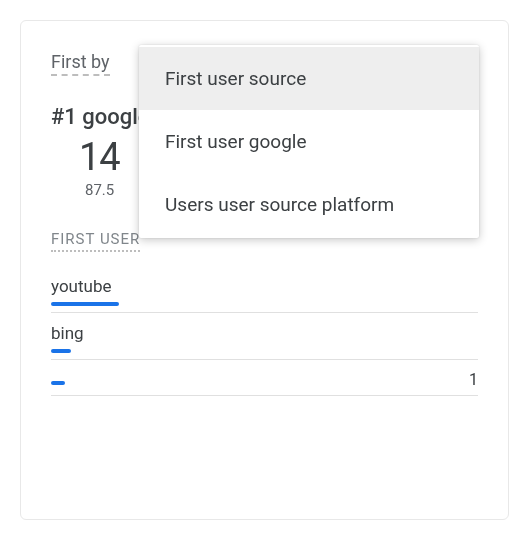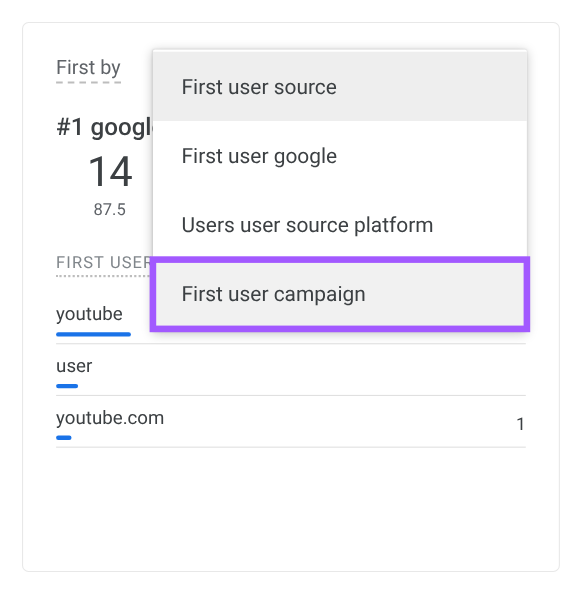--- a/index.html
+++ b/index.html
@@ -128,34 +128,32 @@
   <div class="data-row">
     <div>
       <span>youtube</span>
       <div class="bar bar1"></div>
     </div>
     <span class="row-value"></span>
   </div>
 
   <div class="data-row">
     <div>
-      <span>user</span>
+      <span>bing</span>
       <div class="bar bar2"></div>
     </div>
     <span class="row-value"></span>
   </div>
 
   <div class="data-row">
     <div>
-      <span>youtube.com</span>
       <div class="bar bar3"></div>
     </div>
     <span class="row-value">1</span>
   </div>
 
   <div class="dropdown">
     <div class="dropdown-item selected">First user source</div>
     <div class="dropdown-item">First user google</div>
     <div class="dropdown-item">Users user source platform</div>
-    <div class="dropdown-item highlighted">First user campaign</div>
   </div>
 
 </div>
 
 </body></html>

